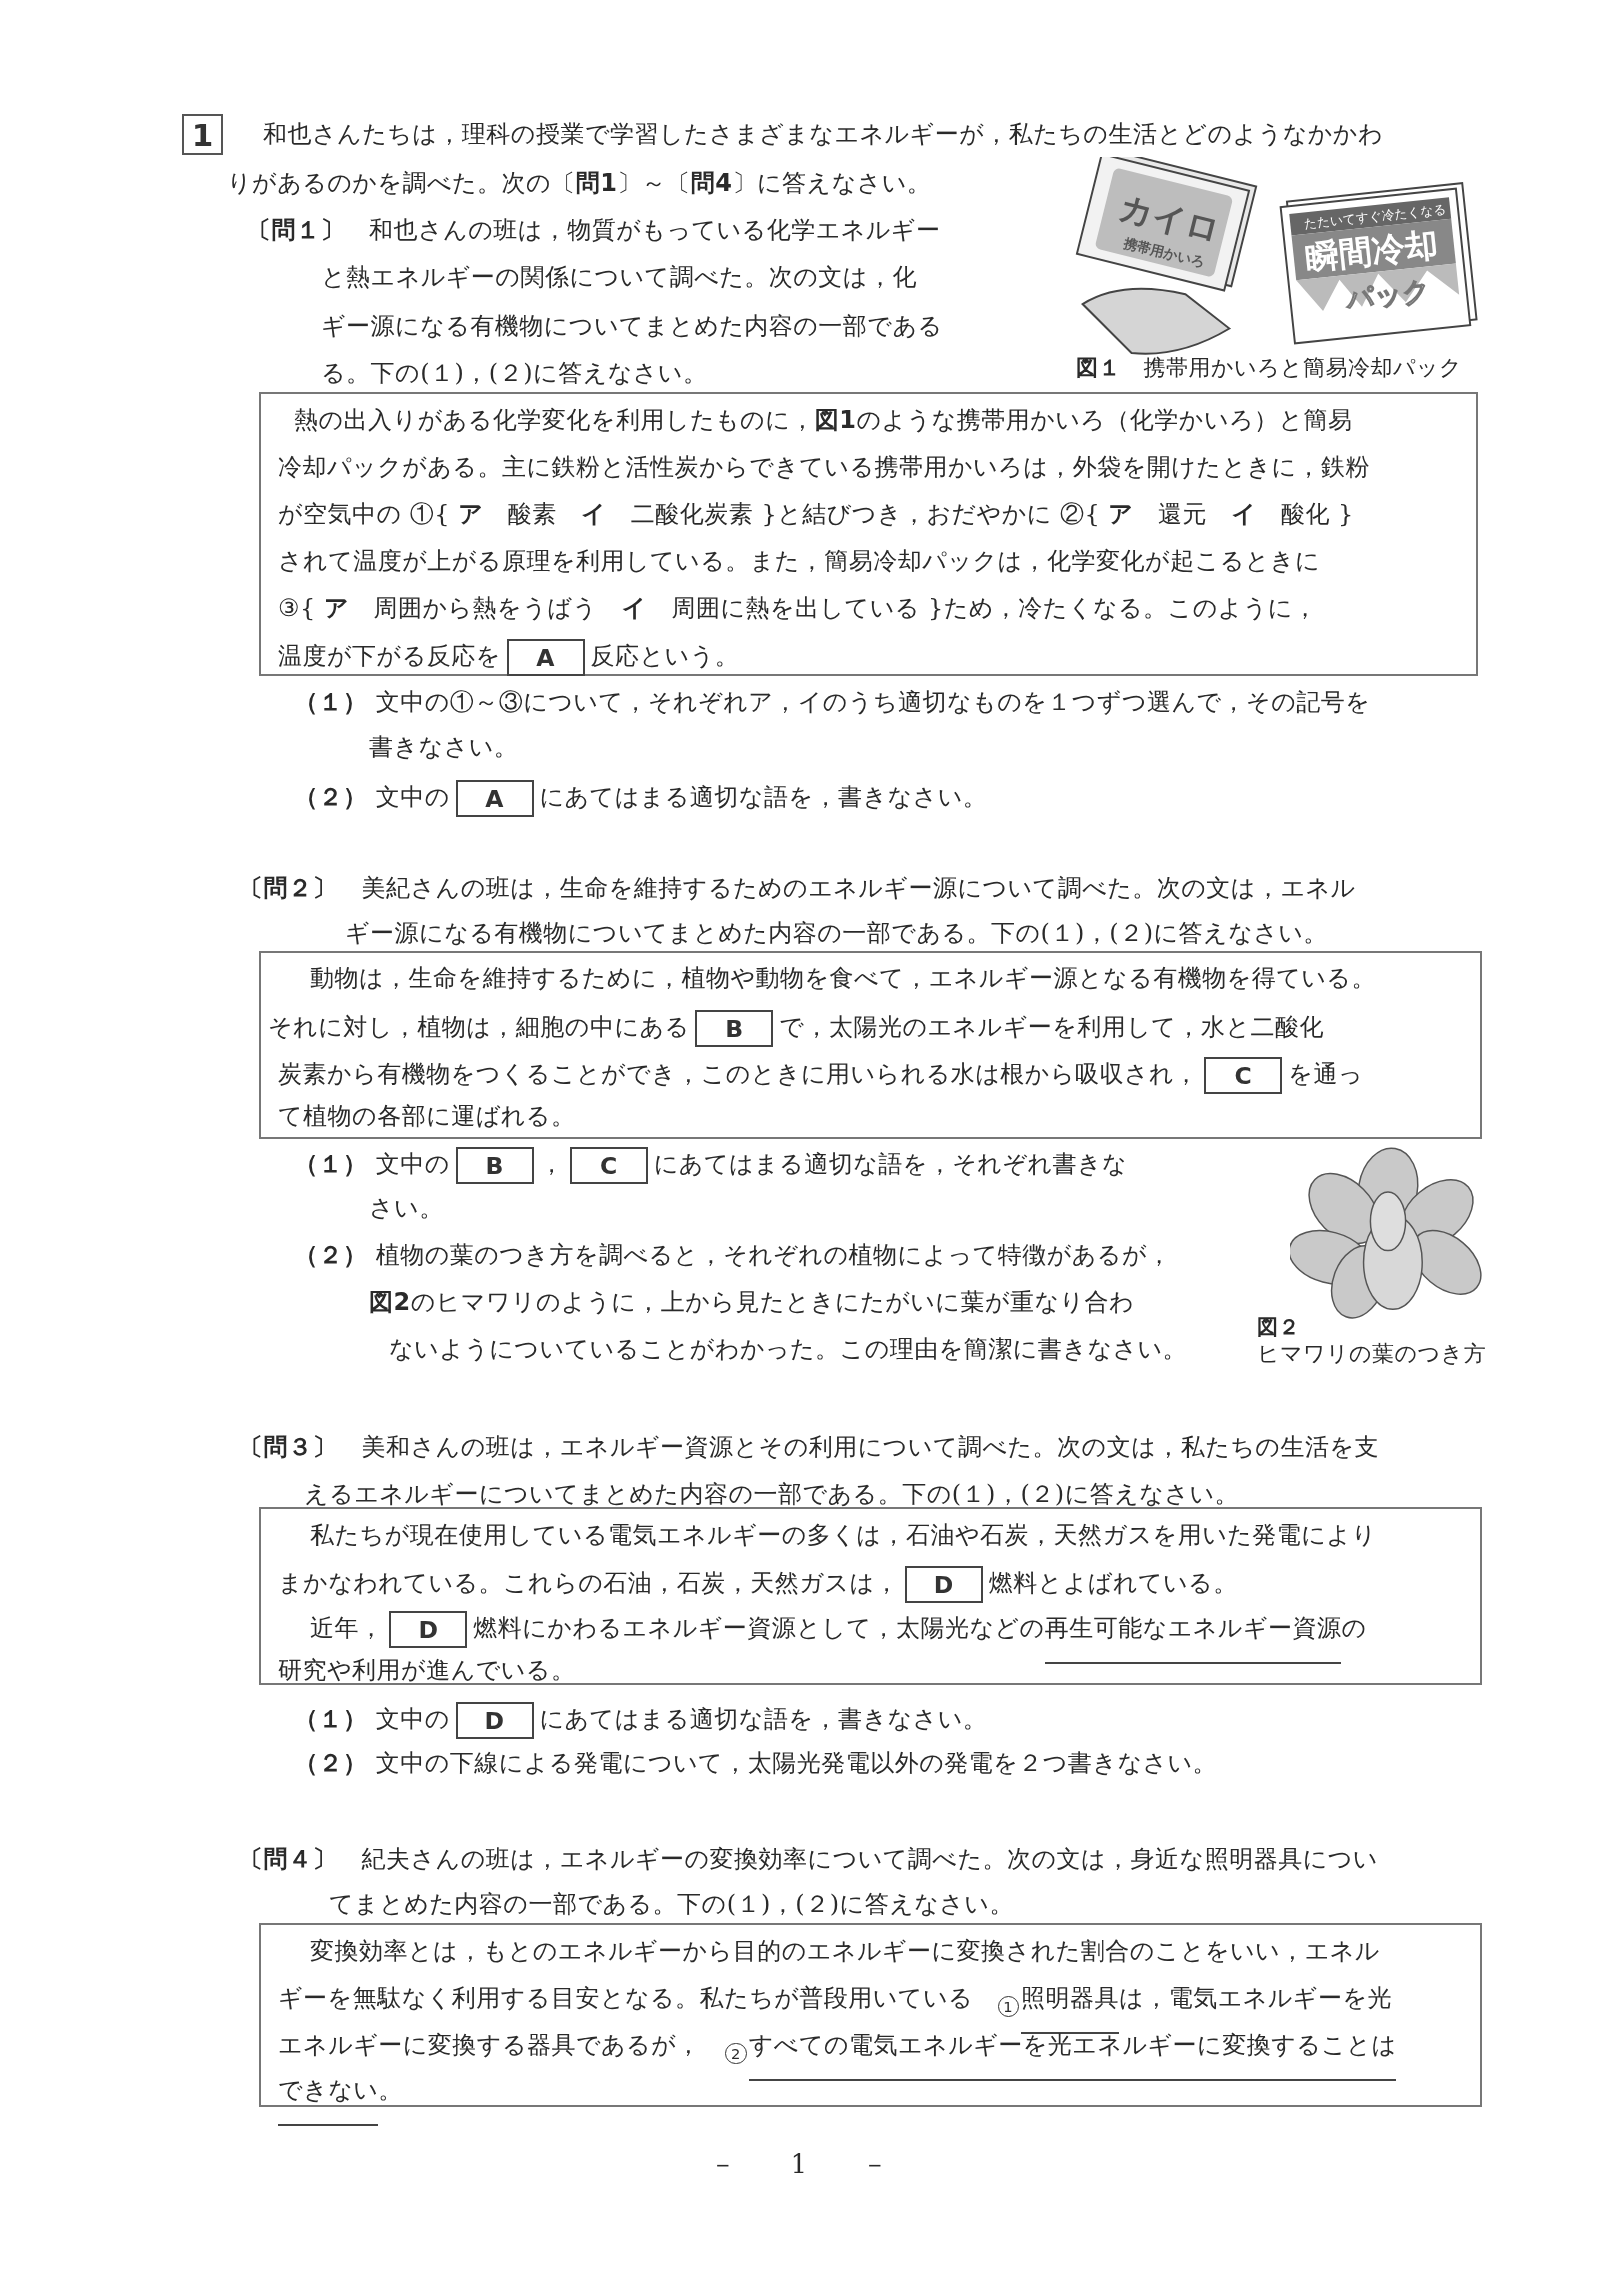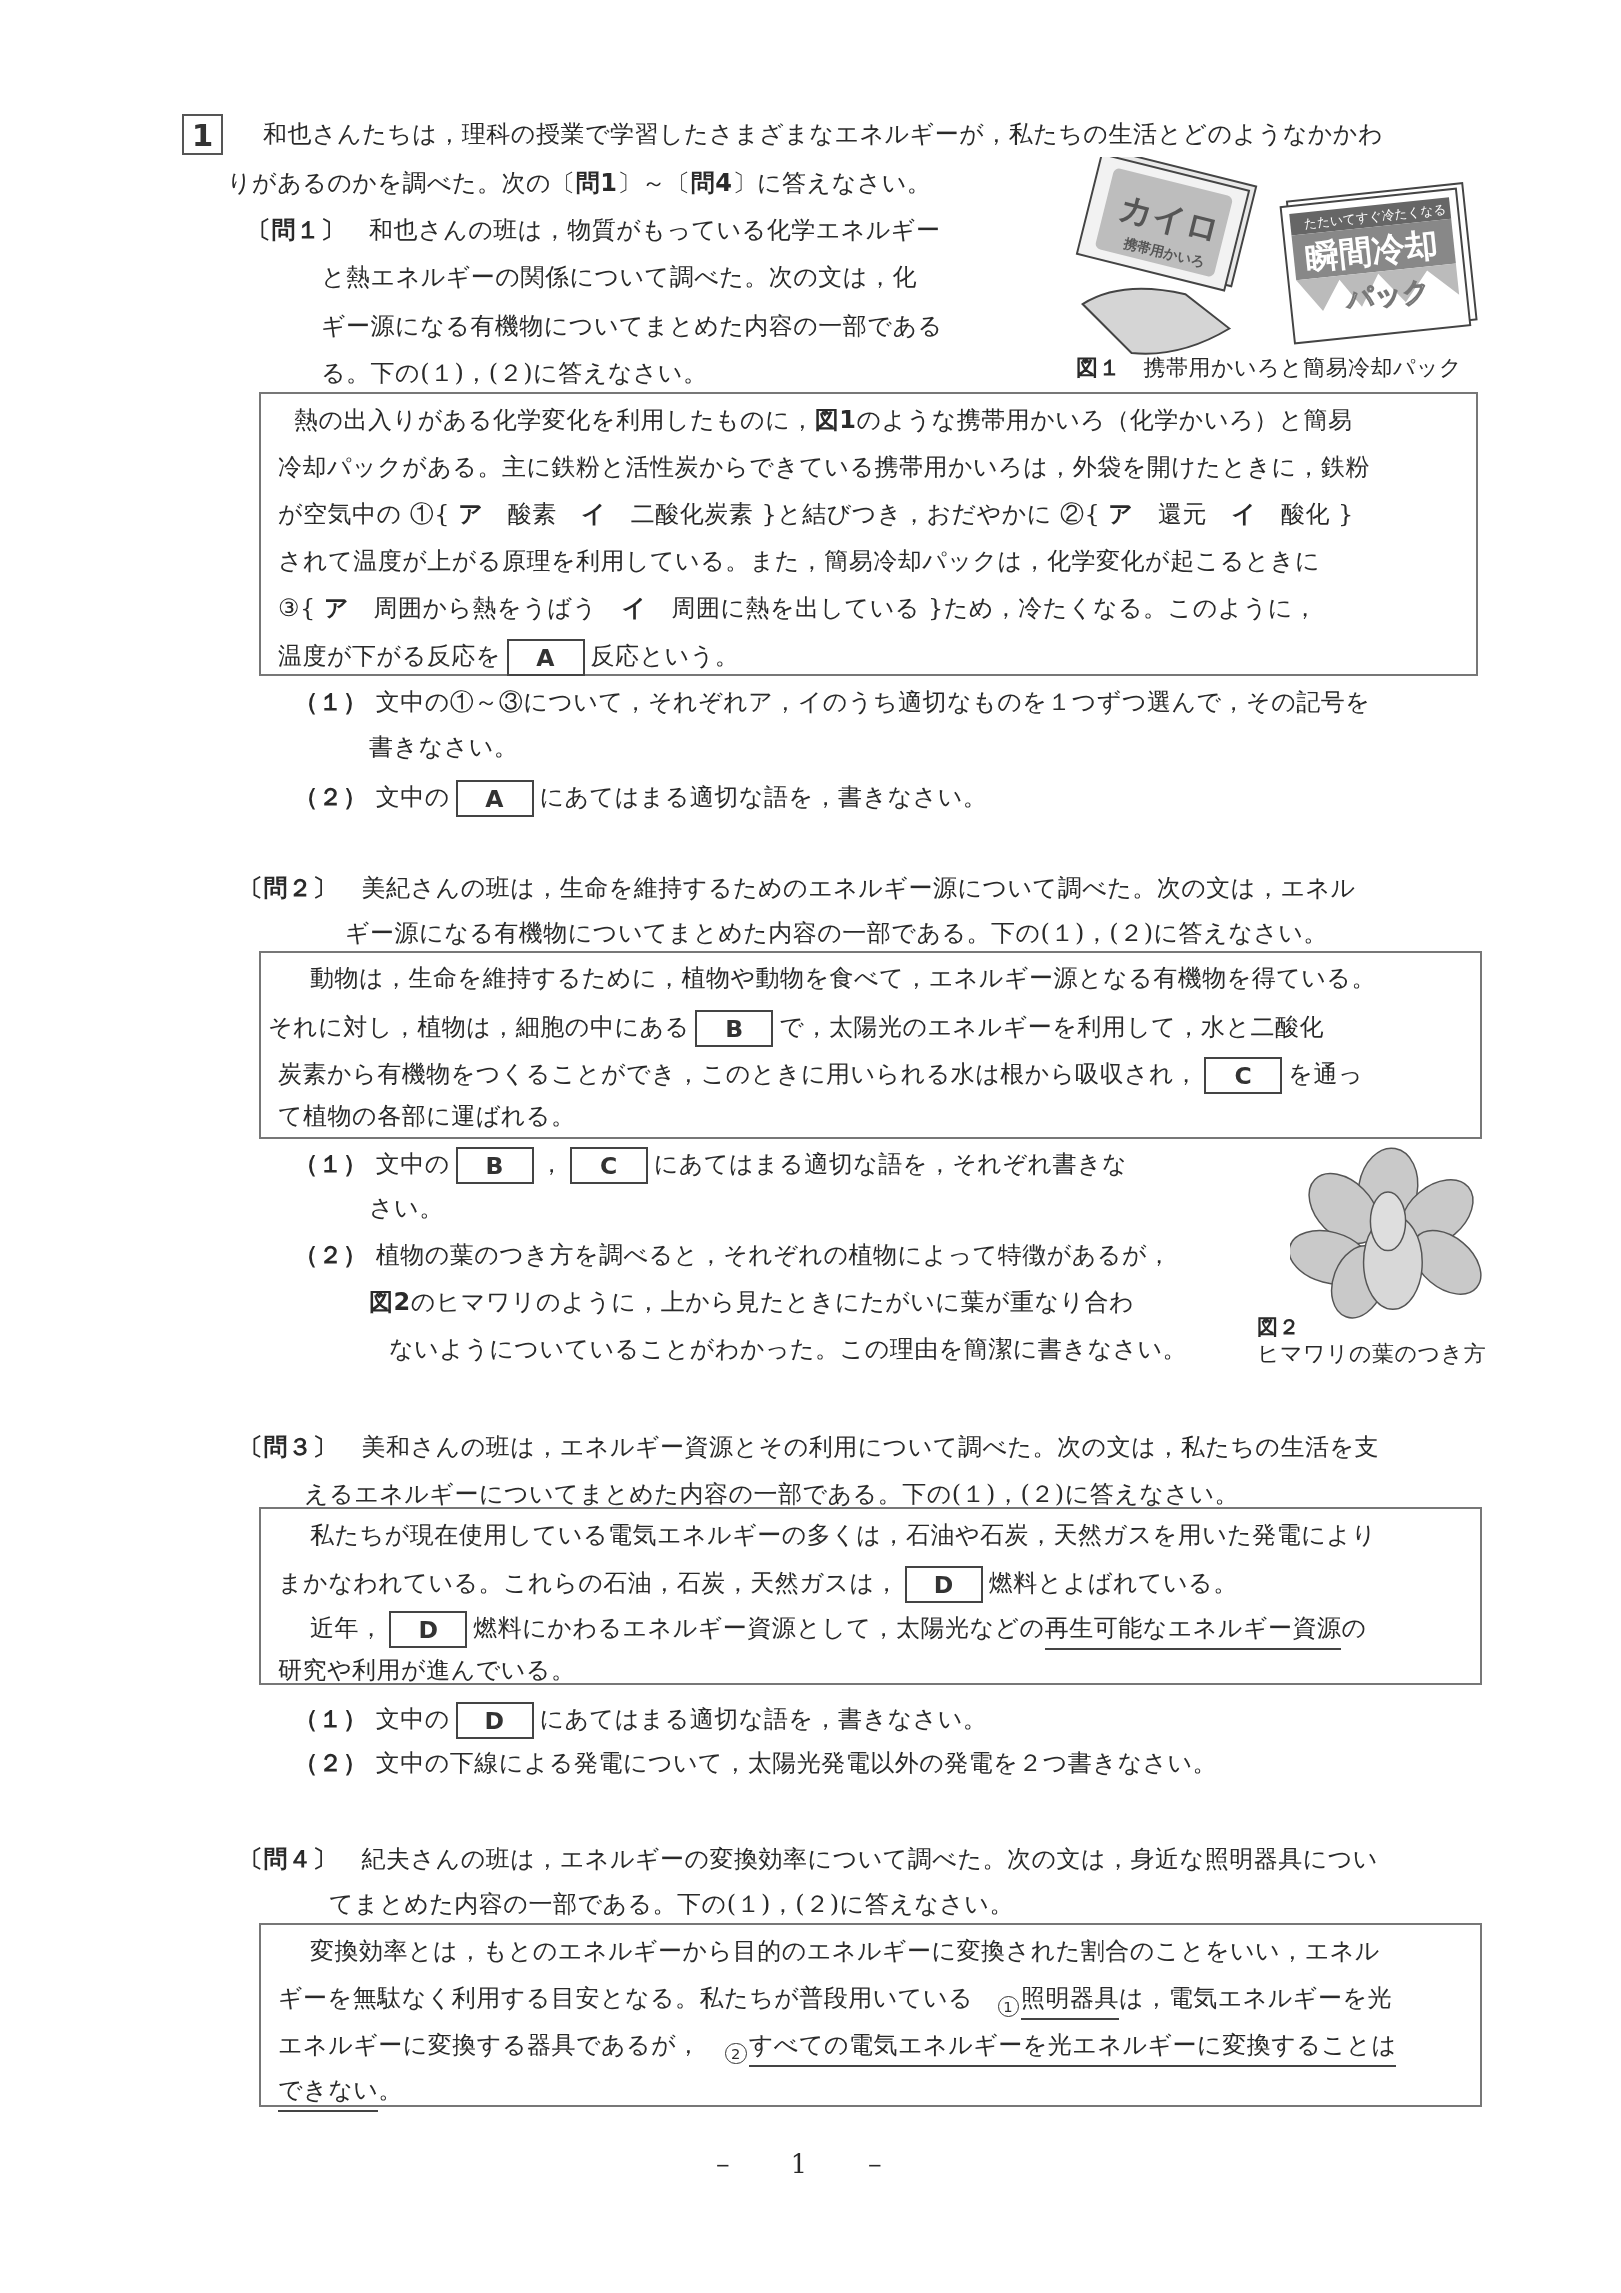--- a/index.html
+++ b/index.html
@@ -15,21 +15,21 @@
     left: 182px; top: 114px; width: 37px; height: 37px; border: 2px solid #555;
     display: flex; align-items: center; justify-content: center;
     font-family: "DejaVu Sans", sans-serif; font-weight: bold; font-size: 31px; color: #333;
   }
   .frame { position: absolute; border: 2px solid #777; }
   .blank {
     display: inline-block; border: 2.9px solid #444; width: 78px; height: 37px; line-height: 35px;
     text-align: center; vertical-align: middle; margin: 0 5.9px;
     font-family: "DejaVu Sans", sans-serif; font-weight: bold; font-size: 23.5px; color: #333; box-sizing: border-box;
   }
-  .u { border-bottom: 2.9px solid #444; padding-bottom: 6px; }
+  .u { border-bottom: 2.9px solid #444; padding-bottom: 20px; }
   .circ {
     display: inline-block; width: 19.6px; height: 19.6px; border: 1.5px solid #333; border-radius: 50%;
     font-size: 14.7px; line-height: 19.6px; text-align: center; vertical-align: -5.9px; margin-right: 2px;
     font-family: "DejaVu Sans", sans-serif;
   }
   .fig-caption { font-size: 22px; }
   .pageno { left: 0; width: 1621px; text-align: center; top: 2147px; font-size: 25.5px; letter-spacing: 23.5px; }
 </style>
 </head>
 <body>

